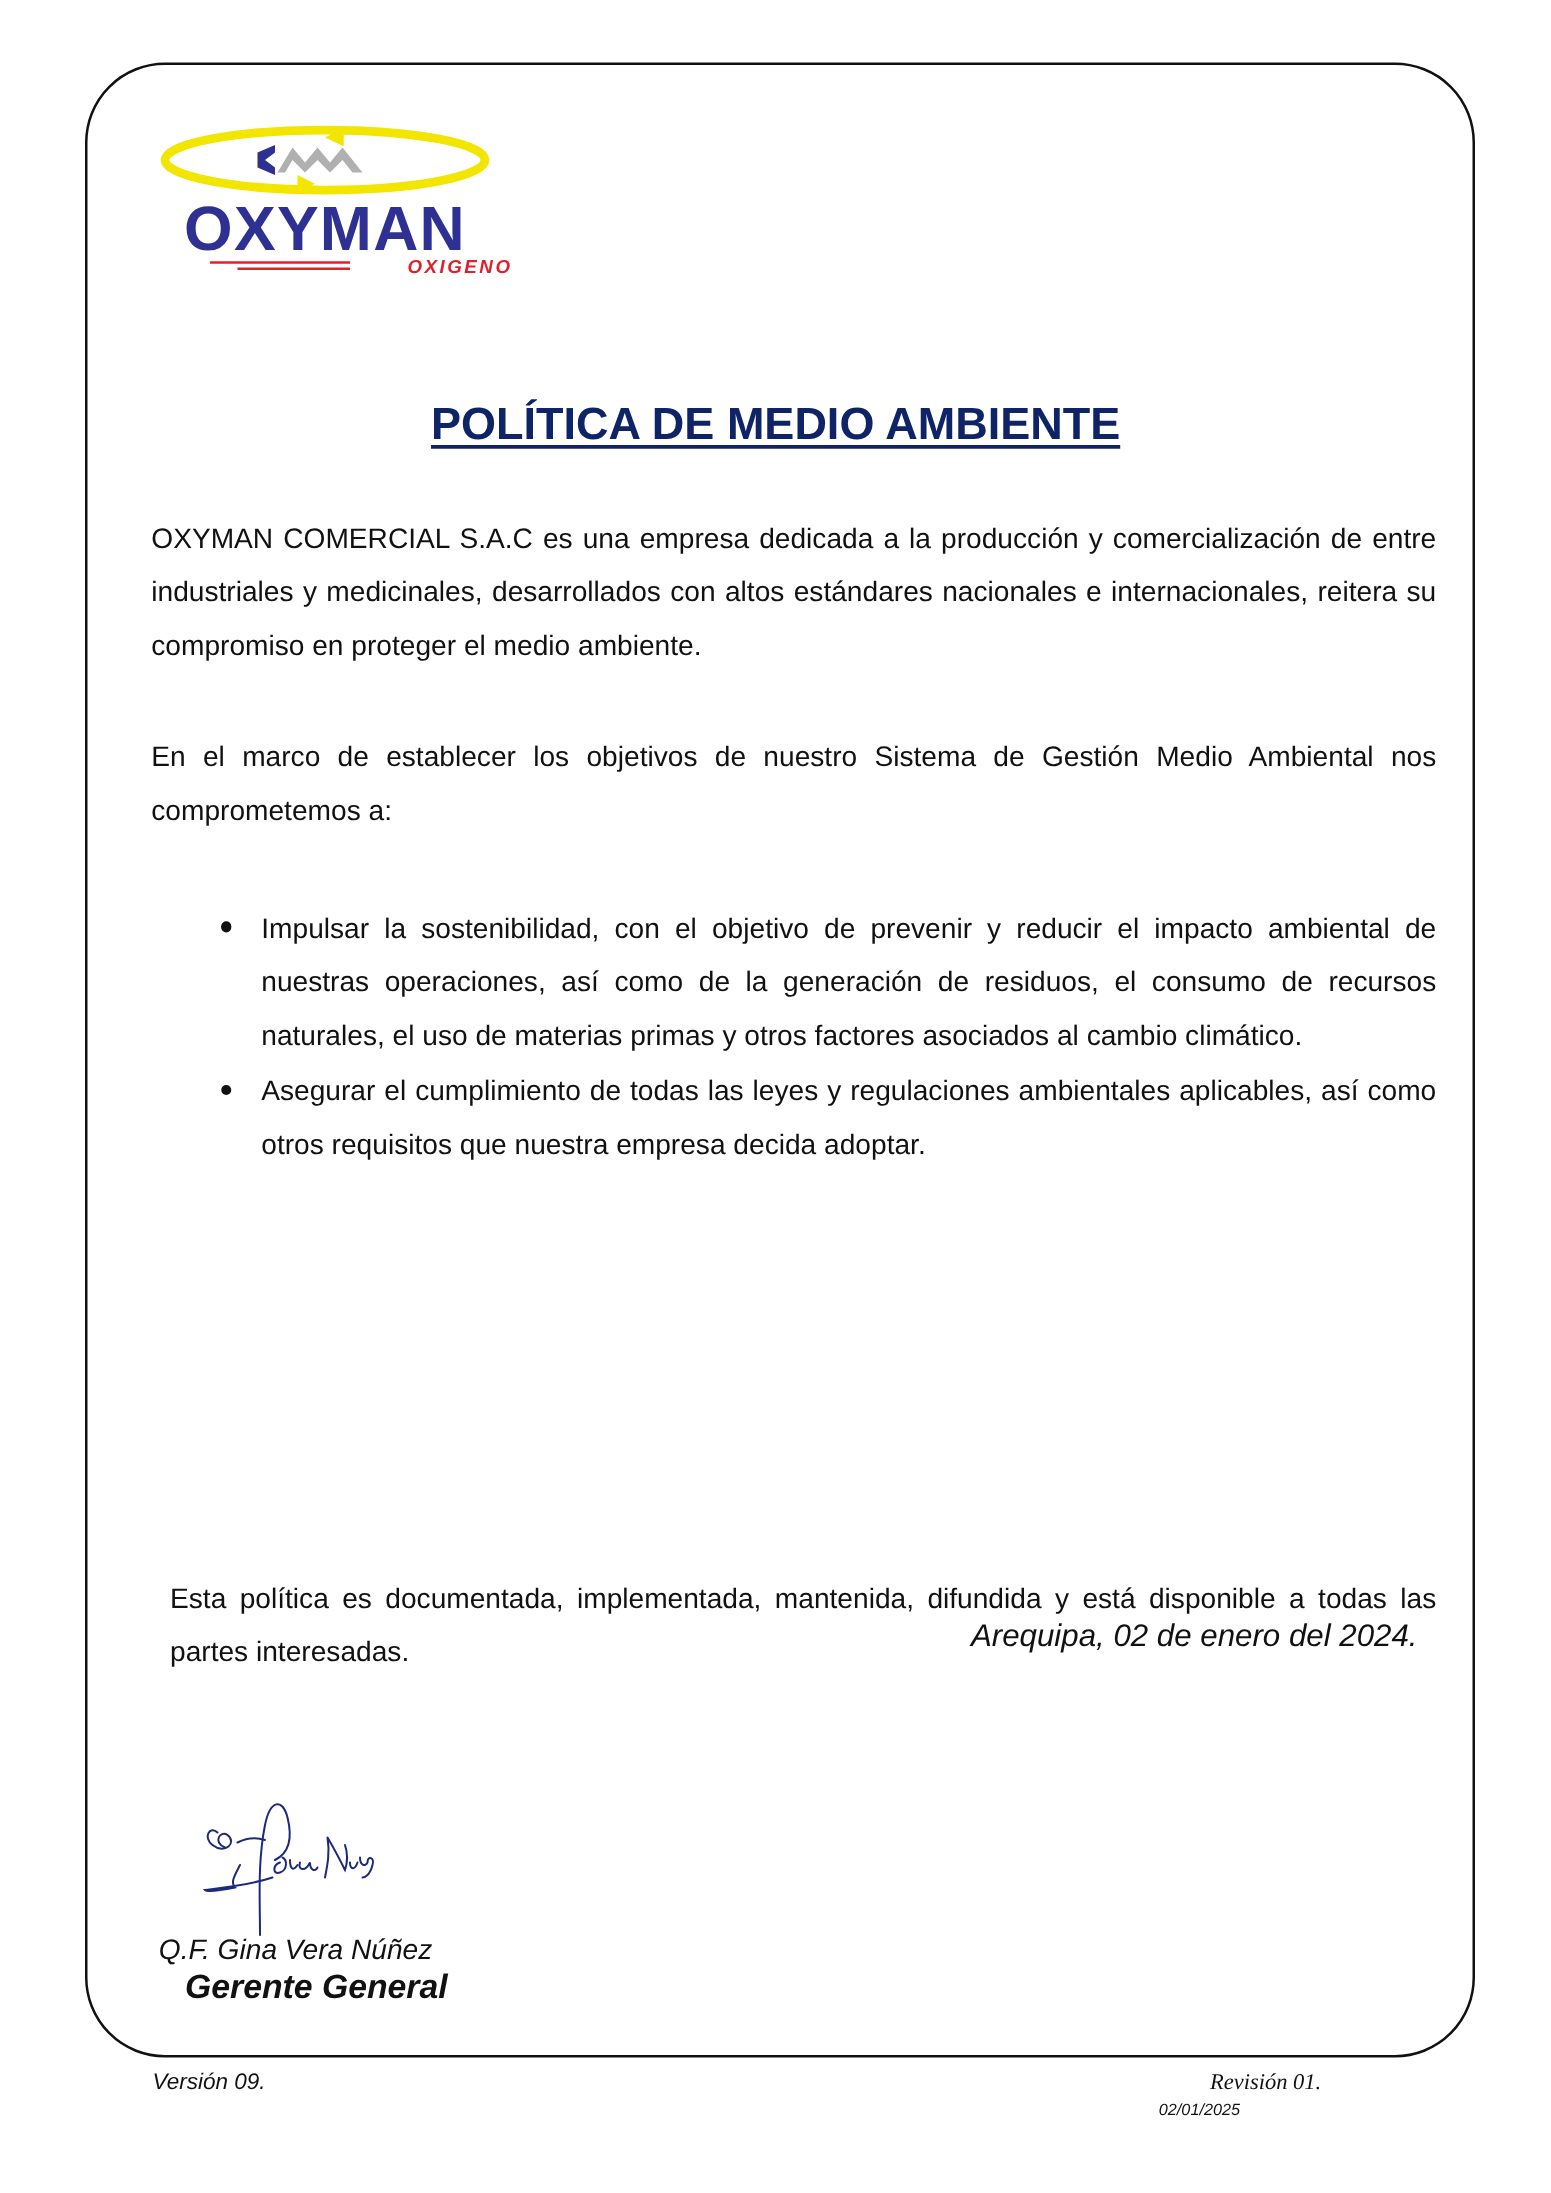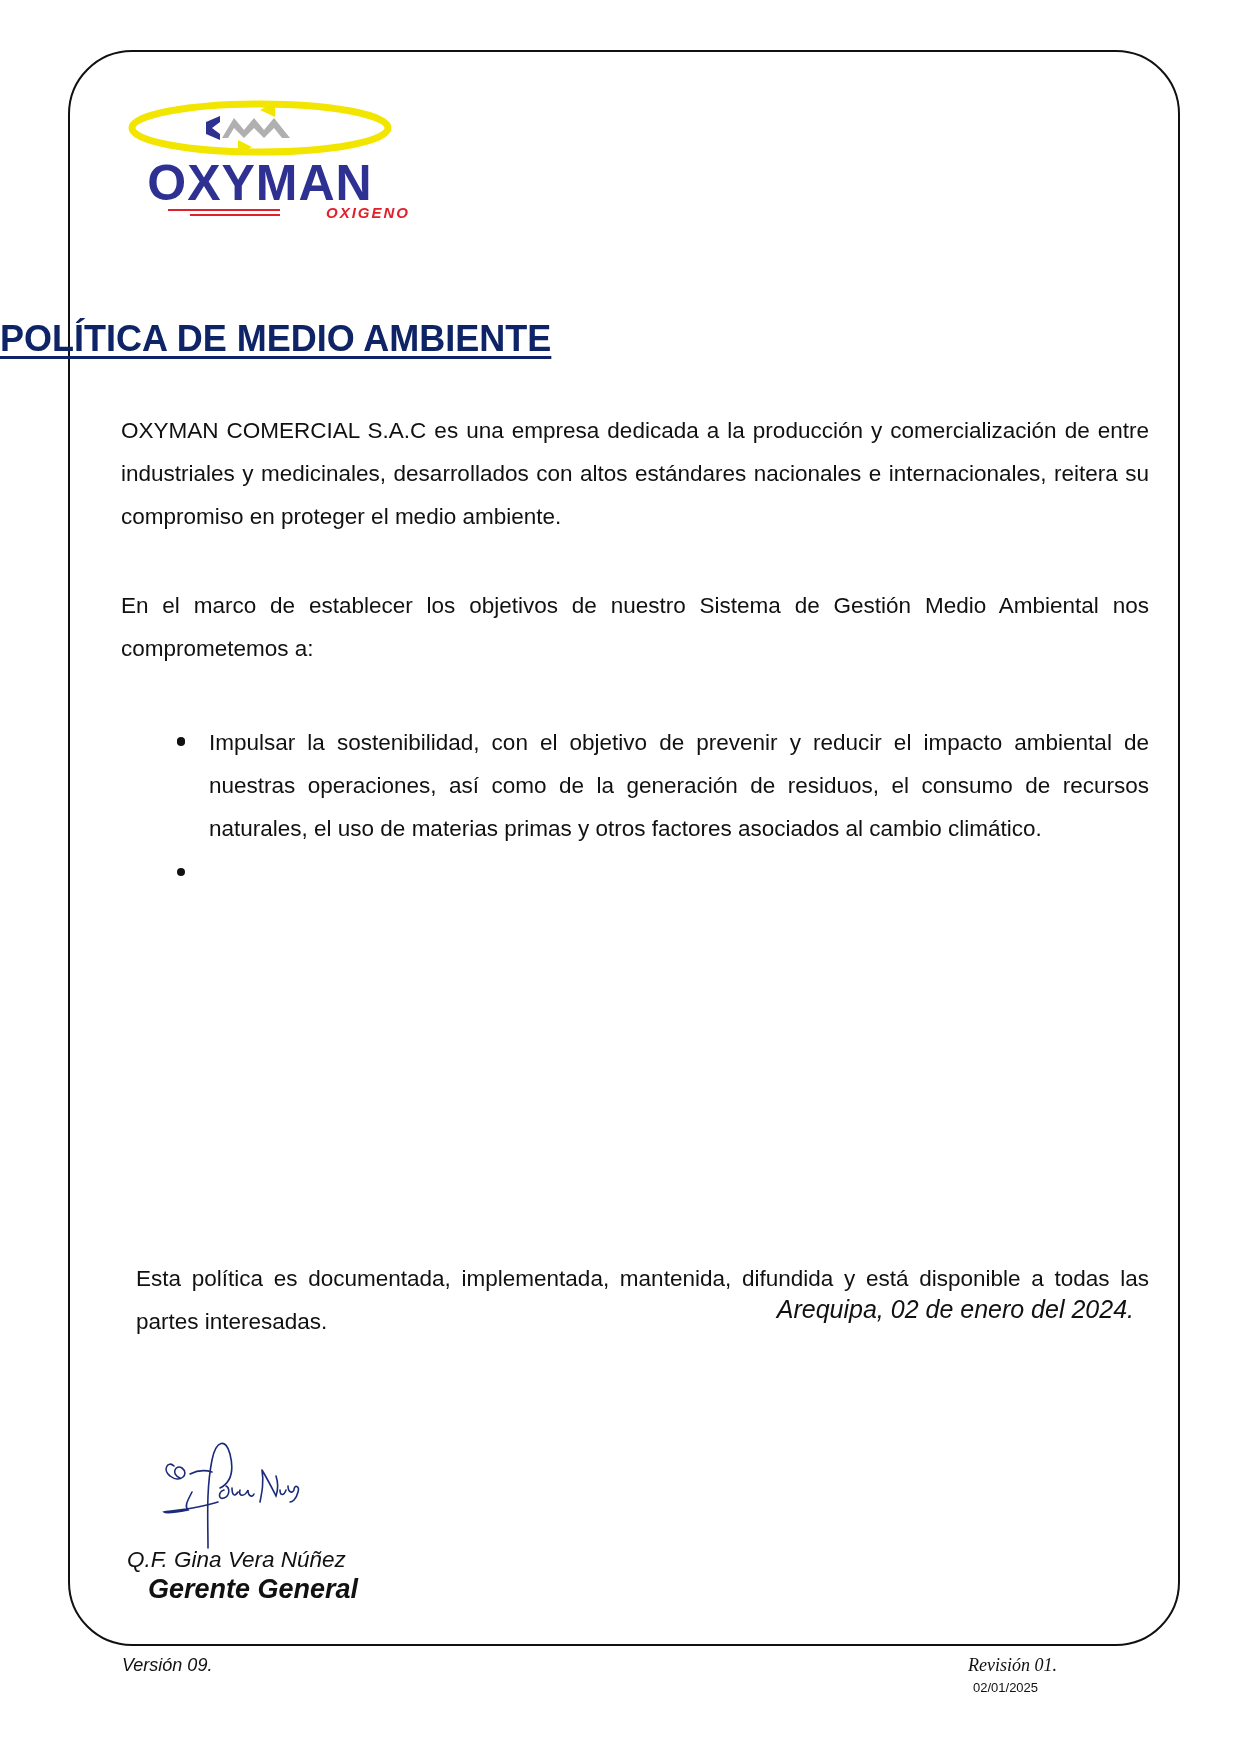--- a/index.html
+++ b/index.html
@@ -2,40 +2,40 @@
 <html><head>
 <meta charset="utf-8">
 <style>
   html, body { margin: 0; padding: 0; background: #ffffff; }
   body { width: 1241px; height: 1754px; position: relative; overflow: hidden;
          font-family: "Liberation Sans", sans-serif; color: #111; }
   .frame { position: absolute; left: 68px; top: 50px; width: 1112px; height: 1596px;
            border: 2px solid #111; border-radius: 64px; box-sizing: border-box; }
   .logo { position: absolute; left: 110px; top: 100px; width: 310px; height: 125px; }
   .logo svg { width: 100%; height: 100%; }
-  .title { position: absolute; left: 0; width: 1241px; top: 318px; text-align: left;
+  .title { position: absolute; left: 0; width: 1241px; top: 318px; text-align: center;
            font-weight: bold; font-size: 36px; color: #0f2466; text-decoration: underline;
            text-decoration-thickness: 3px; text-underline-offset: 5px; }
   .para { position: absolute; left: 121px; width: 1028px; font-size: 22.5px; line-height: 43px;
           text-align: justify; }
   .p1 { top: 409px; }
   .p2 { top: 584px; }
   ul.bullets { position: absolute; left: 121px; top: 720px; width: 1028px; margin: 0; padding: 0; list-style: none; }
   ul.bullets li { position: relative; padding-left: 88px; font-size: 22.5px; line-height: 43px;
                   text-align: justify; margin-bottom: 1px; }
   ul.bullets li .dot { position: absolute; left: 56px; top: 17px; width: 8px; height: 8px;
                        background: #111; border-radius: 50%; }
   .p3 { top: 1257px; left: 136px; width: 1013px; }
   .dateplace { position: absolute; right: 107px; top: 1295px; font-size: 25px; font-style: italic; }
   .signature { position: absolute; left: 160px; top: 1430px; width: 170px; height: 120px; }
   .signer { position: absolute; left: 127px; top: 1547px; font-size: 22.5px; font-style: italic; }
   .role { position: absolute; left: 148px; top: 1574px; font-size: 27px; font-style: italic; font-weight: bold; }
   .version { position: absolute; left: 122px; top: 1655px; font-size: 18px; font-style: italic; }
   .revision { position: absolute; left: 968px; top: 1655px; font-size: 18px; font-style: italic; font-family: Liberation Serif, serif; }
-  .revdate { position: absolute; left: 973px; top: 1680px; font-size: 13px; }
+  .revdate { position: absolute; left: 927px; top: 1680px; font-size: 13px; font-style: italic; }
 </style>
 </head>
 <body>
 
 <div class="frame"></div>
 
 <div class="logo">
   <svg viewBox="0 0 310 125">
     <ellipse cx="150" cy="28" rx="128" ry="24" fill="none" stroke="#f2e600" stroke-width="7"></ellipse>
     <polygon points="165,2 150,10 165,17" fill="#f2e600"></polygon>
@@ -50,21 +50,21 @@
 </div>
 
 <div class="title">POLÍTICA DE MEDIO AMBIENTE</div>
 
 <div class="para p1">OXYMAN COMERCIAL S.A.C es una empresa dedicada a la producción y comercialización de entre industriales y medicinales, desarrollados con altos estándares nacionales e internacionales, reitera su compromiso en proteger el medio ambiente.</div>
 <div class="para p2">En el marco de establecer los objetivos de nuestro Sistema de Gestión Medio Ambiental nos comprometemos a:</div>
 
 <ul class="bullets">
   <li><span class="dot"></span></li>
   <li><span class="dot"></span><span>Impulsar la sostenibilidad, con el objetivo de prevenir y reducir el impacto ambiental de nuestras operaciones, así como de la generación de residuos, el consumo de recursos naturales, el uso de materias primas y otros factores asociados al cambio climático.</span></li>
-  <li><span class="dot"></span></li>
+  <li><span class="dot"></span><span>Asegurar el cumplimiento de todas las leyes y regulaciones ambientales aplicables, así como otros requisitos que nuestra empresa decida adoptar.</span></li>
 </ul>
 
 <div class="para p3">Esta política es documentada, implementada, mantenida, difundida y está disponible a todas las partes interesadas.</div>
 
 <div class="dateplace">Arequipa, 02 de enero del 2024.</div>
 
 <div class="signature">
   <svg viewBox="0 0 170 120" width="170" height="120">
     <g fill="none" stroke="#1b2a7a" stroke-width="1.6" stroke-linecap="round">
       <path d="M48,118 C48,90 46,60 52,30 C56,10 66,8 70,24 C74,40 72,52 60,58"></path>

